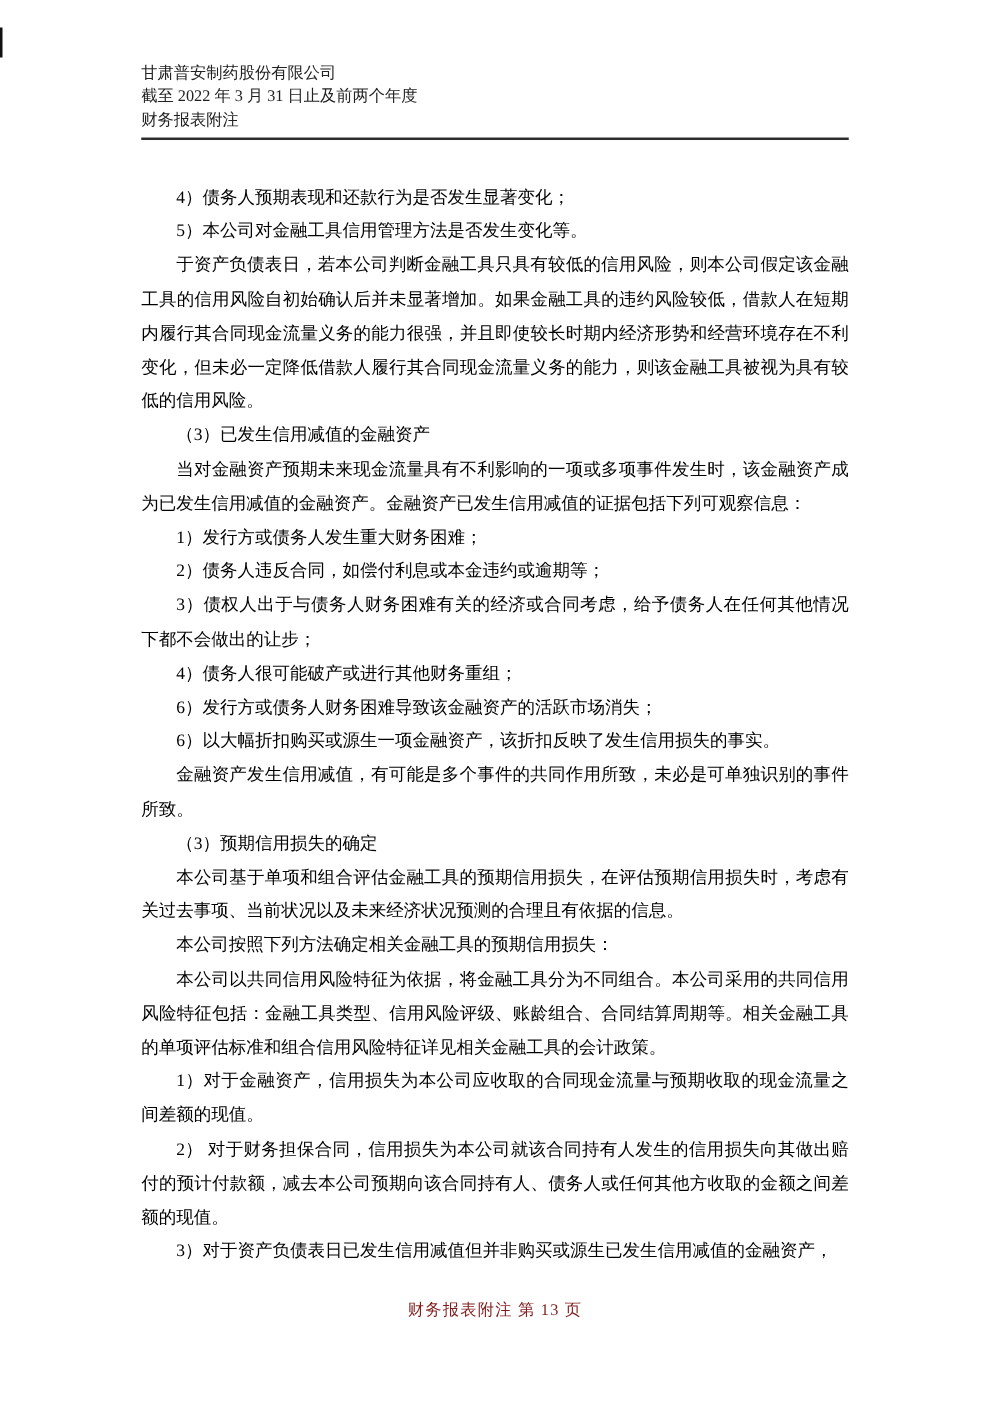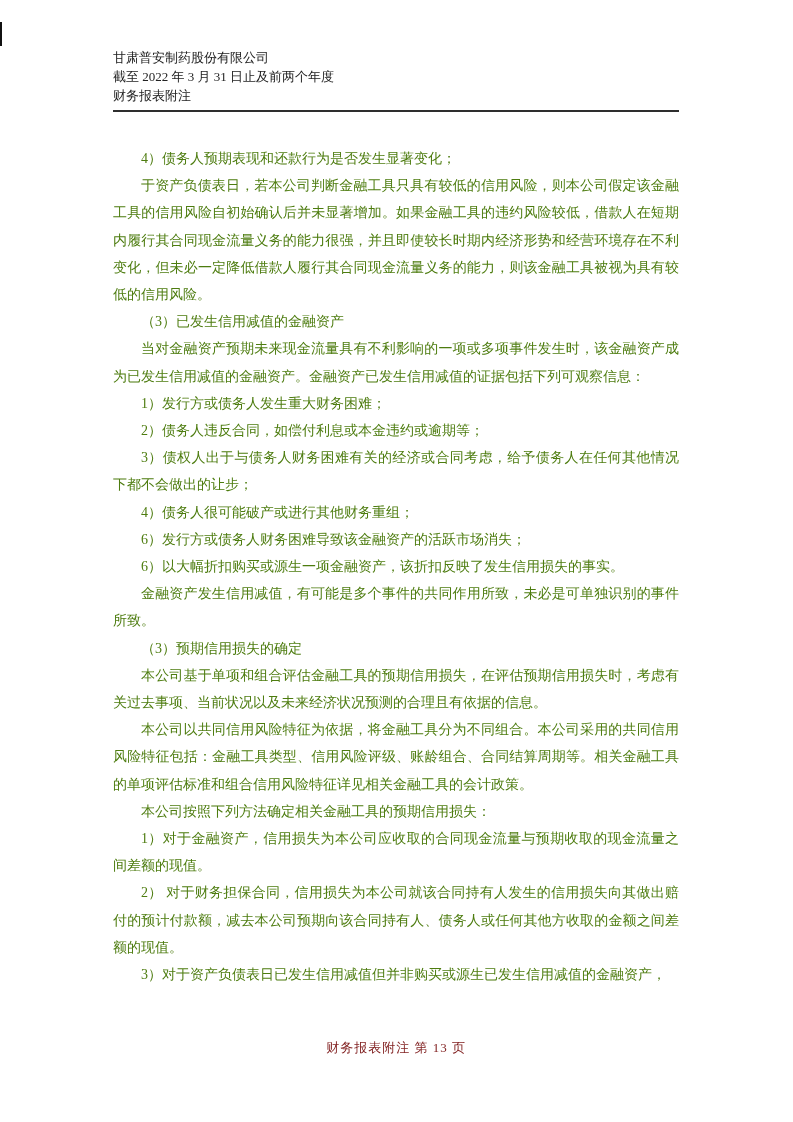--- a/index.html
+++ b/index.html
@@ -49,21 +49,21 @@
   .doc-body {
     margin-top: 33px;
   }
   .doc-body p.para {
     margin: 0;
     font-size: 14px;
     line-height: 27.2px;
     text-align: justify;
     text-justify: inter-character;
     text-indent: 2em;
-    color: #4d7c0f;
+    color: #000000;
   }
   .doc-footer {
     position: absolute;
     left: 113px;
     width: 566px;
     top: 1039px;
     text-align: center;
     font-size: 13px;
     color: #7f1d1d;
     letter-spacing: 1px;
@@ -78,34 +78,35 @@
   <div class="content">
     <div class="doc-header">
       <div>甘肃普安制药股份有限公司</div>
       <div>截至 2022 年 3 月 31 日止及前两个年度</div>
       <div>财务报表附注</div>
     </div>
     <hr class="header-rule">
 
     <div class="doc-body">
         <p class="para">4）债务人预期表现和还款行为是否发生显著变化；</p>
+        <p class="para">5）本公司对金融工具信用管理方法是否发生变化等。</p>
         <p class="para">于资产负债表日，若本公司判断金融工具只具有较低的信用风险，则本公司假定该金融工具的信用风险自初始确认后并未显著增加。如果金融工具的违约风险较低，借款人在短期内履行其合同现金流量义务的能力很强，并且即使较长时期内经济形势和经营环境存在不利变化，但未必一定降低借款人履行其合同现金流量义务的能力，则该金融工具被视为具有较低的信用风险。</p>
         <p class="para">（3）已发生信用减值的金融资产</p>
         <p class="para">当对金融资产预期未来现金流量具有不利影响的一项或多项事件发生时，该金融资产成为已发生信用减值的金融资产。金融资产已发生信用减值的证据包括下列可观察信息：</p>
         <p class="para">1）发行方或债务人发生重大财务困难；</p>
         <p class="para">2）债务人违反合同，如偿付利息或本金违约或逾期等；</p>
         <p class="para">3）债权人出于与债务人财务困难有关的经济或合同考虑，给予债务人在任何其他情况下都不会做出的让步；</p>
         <p class="para">4）债务人很可能破产或进行其他财务重组；</p>
         <p class="para">6）发行方或债务人财务困难导致该金融资产的活跃市场消失；</p>
         <p class="para">6）以大幅折扣购买或源生一项金融资产，该折扣反映了发生信用损失的事实。</p>
         <p class="para">金融资产发生信用减值，有可能是多个事件的共同作用所致，未必是可单独识别的事件所致。</p>
         <p class="para">（3）预期信用损失的确定</p>
         <p class="para">本公司基于单项和组合评估金融工具的预期信用损失，在评估预期信用损失时，考虑有关过去事项、当前状况以及未来经济状况预测的合理且有依据的信息。</p>
+        <p class="para">本公司按照下列方法确定相关金融工具的预期信用损失：</p>
         <p class="para">本公司以共同信用风险特征为依据，将金融工具分为不同组合。本公司采用的共同信用风险特征包括：金融工具类型、信用风险评级、账龄组合、合同结算周期等。相关金融工具的单项评估标准和组合信用风险特征详见相关金融工具的会计政策。</p>
-        <p class="para">本公司按照下列方法确定相关金融工具的预期信用损失：</p>
         <p class="para">1）对于金融资产，信用损失为本公司应收取的合同现金流量与预期收取的现金流量之间差额的现值。</p>
         <p class="para">2） 对于财务担保合同，信用损失为本公司就该合同持有人发生的信用损失向其做出赔付的预计付款额，减去本公司预期向该合同持有人、债务人或任何其他方收取的金额之间差额的现值。</p>
         <p class="para">3）对于资产负债表日已发生信用减值但并非购买或源生已发生信用减值的金融资产，</p>
       </div>
   </div>
 
   <div class="doc-footer">财务报表附注 第 13 页</div>
 </div>
 
 </body></html>

